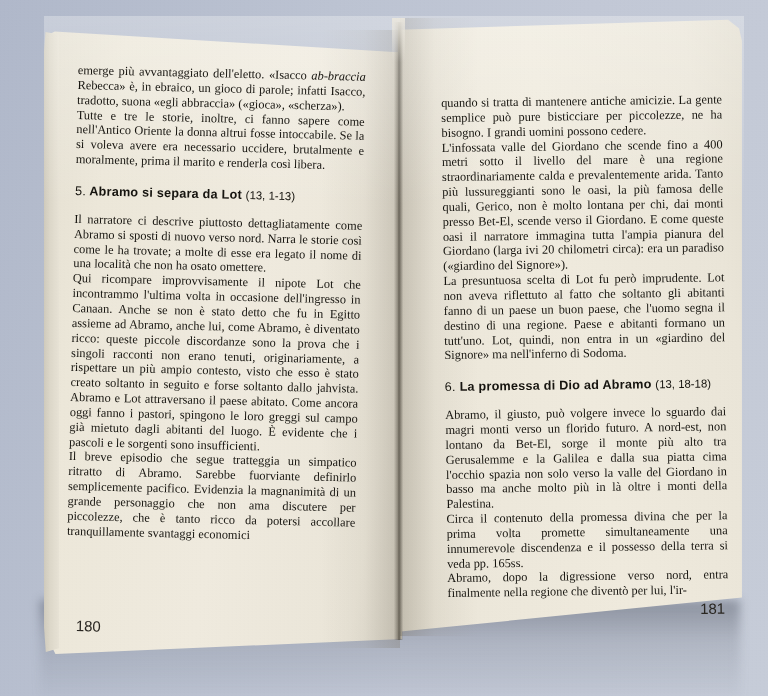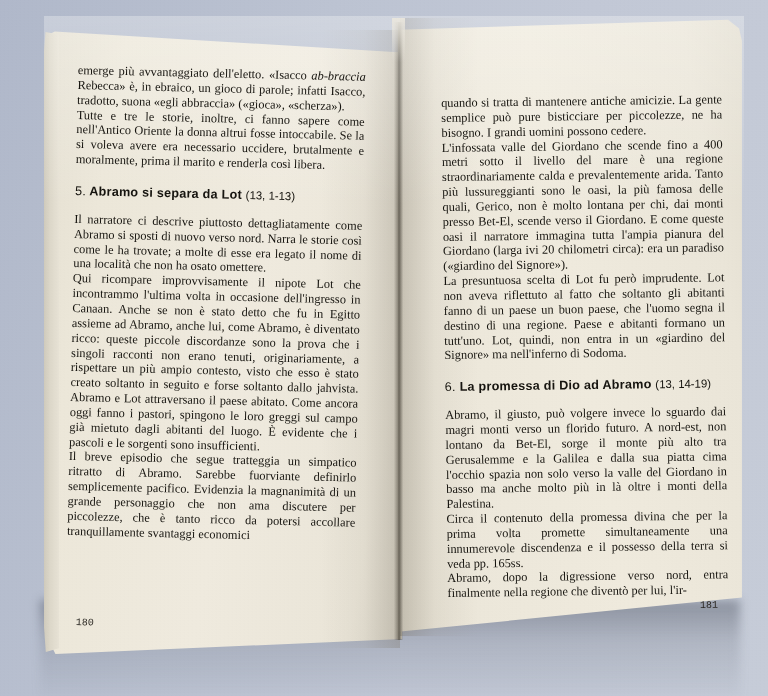--- a/index.html
+++ b/index.html
@@ -192,22 +192,22 @@
   .heading .num {
     font-weight: normal;
   }
   .gap-before-heading { height: 17px; }
   .gap-after-heading { height: 13px; }
 
   
   .folio {
     position: absolute;
     z-index: 8;
-    font-family: Liberation Mono, monospace;
-    font-size: 10px;
+    font-family: Liberation Sans, sans-serif;
+    font-size: 15px;
     color: #2a2722;
   }
   .folio-left {
     left: 76px;
     top: 617px;
     transform: rotate(1.35deg);
     transform-origin: 0 0;
   }
   .folio-right {
     left: 700px;
@@ -262,21 +262,21 @@
       </div>
   </div>
   <div class="folio folio-left">180</div>
 
   <div class="textcol textcol-right">
     <div id="right-blocks">
         <p class="para"><span>quando si tratta di mantenere antiche amicizie. La gente semplice può pure bisticciare per piccolezze, ne ha bisogno. I grandi uomini possono cedere.</span></p>
         <p class="para"><span>L'infossata valle del Giordano che scende fino a 400 metri sotto il livello del mare è una regione straordinariamente calda e prevalentemente arida. Tanto più lussureggianti sono le oasi, la più famosa delle quali, Gerico, non è molto lontana per chi, dai monti presso Bet-El, scende verso il Giordano. E come queste oasi il narratore immagina tutta l'ampia pianura del Giordano (larga ivi 20 chilometri circa): era un paradiso («giardino del Signore»).</span></p>
         <p class="para"><span>La presuntuosa scelta di Lot fu però imprudente. Lot non aveva riflettuto al fatto che soltanto gli abitanti fanno di un paese un buon paese, che l'uomo segna il destino di una regione. Paese e abitanti formano un tutt'uno. Lot, quindi, non entra in un «giardino del Signore» ma nell'inferno di Sodoma.</span></p>
         <div class="gap-before-heading"></div>
-        <p class="heading"><span class="num">6.</span> <span>La promessa di Dio ad Abramo</span> <span class="ref">(13, 14-19)</span></p>
+        <p class="heading"><span class="num">6.</span> <span>La promessa di Dio ad Abramo</span> <span class="ref">(13, 18-18)</span></p>
         <div class="gap-after-heading"></div>
         <p class="para"><span>Abramo, il giusto, può volgere invece lo sguardo dai magri monti verso un florido futuro. A nord-est, non lontano da Bet-El, sorge il monte più alto tra Gerusalemme e la Galilea e dalla sua piatta cima l'occhio spazia non solo verso la valle del Giordano in basso ma anche molto più in là oltre i monti della Palestina.</span></p>
         <p class="para"><span>Circa il contenuto della promessa divina che per la prima volta promette simultaneamente una innumerevole discendenza e il possesso della terra si veda pp. 165ss.</span></p>
         <p class="para"><span>Abramo, dopo la digressione verso nord, entra finalmente nella regione che diventò per lui, l'ir-</span></p>
       </div>
   </div>
   <div class="folio folio-right">181</div>
 
   <div class="grain"></div>
 </div>

